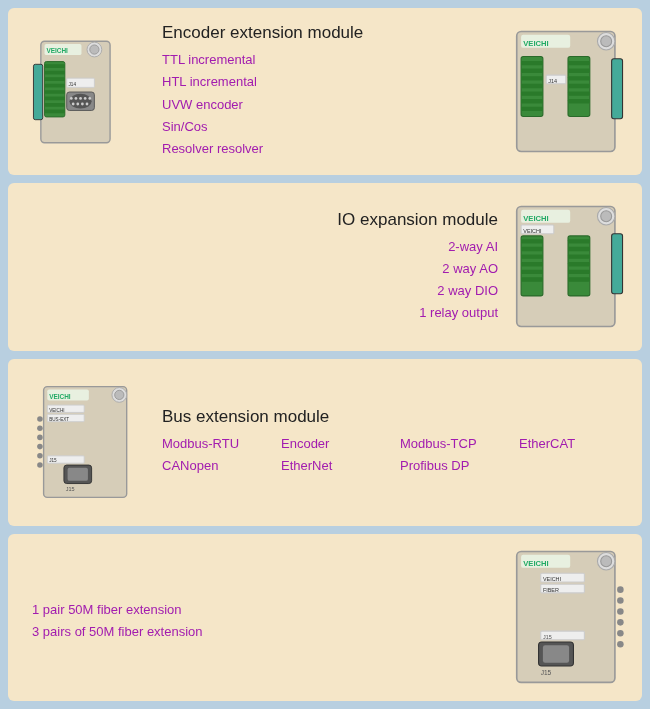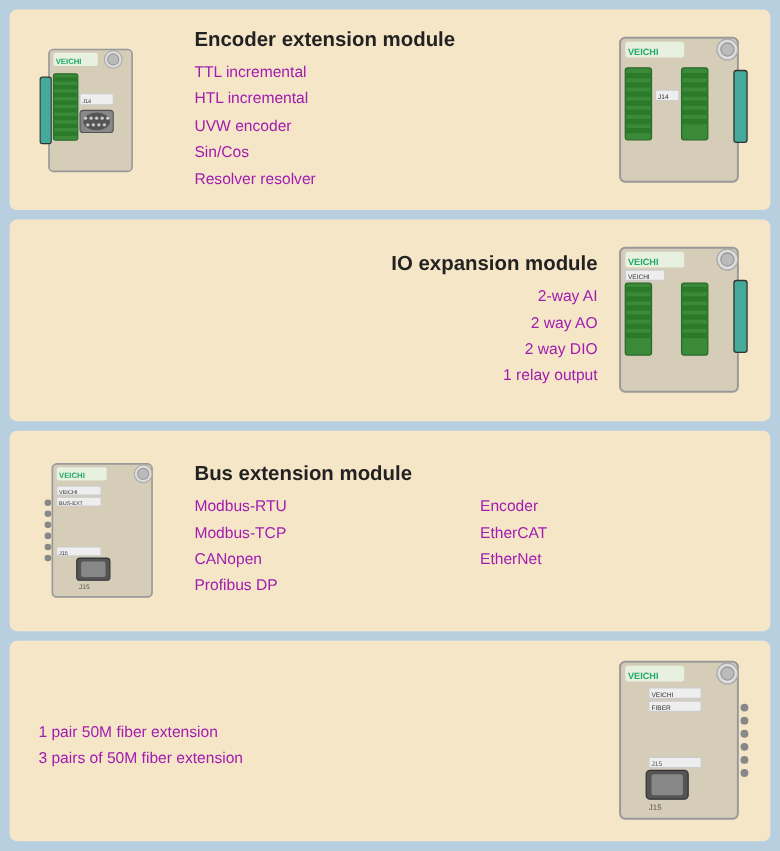--- a/index.html
+++ b/index.html
@@ -28,34 +28,34 @@
 
     .card-content {
       flex: 1;
       display: flex;
       flex-direction: column;
       justify-content: center;
     }
 
     .card-title {
       font-size: 17px;
-      font-weight: bold;
+      font-weight: normal;
       color: #222;
       margin-bottom: 6px;
     }
 
     .card-features {
       font-size: 13px;
       color: #a21caf;
       line-height: 1.7;
     }
 
     .card-features.two-col {
       display: grid;
-      grid-template-columns: 1fr 1fr;
+      grid-template-columns: 1fr 1fr 1fr 1fr;
       column-gap: 10px;
       line-height: 1.7;
     }
 
     
     .device {
       width: 130px;
       min-width: 130px;
       height: 100%;
       display: flex;

